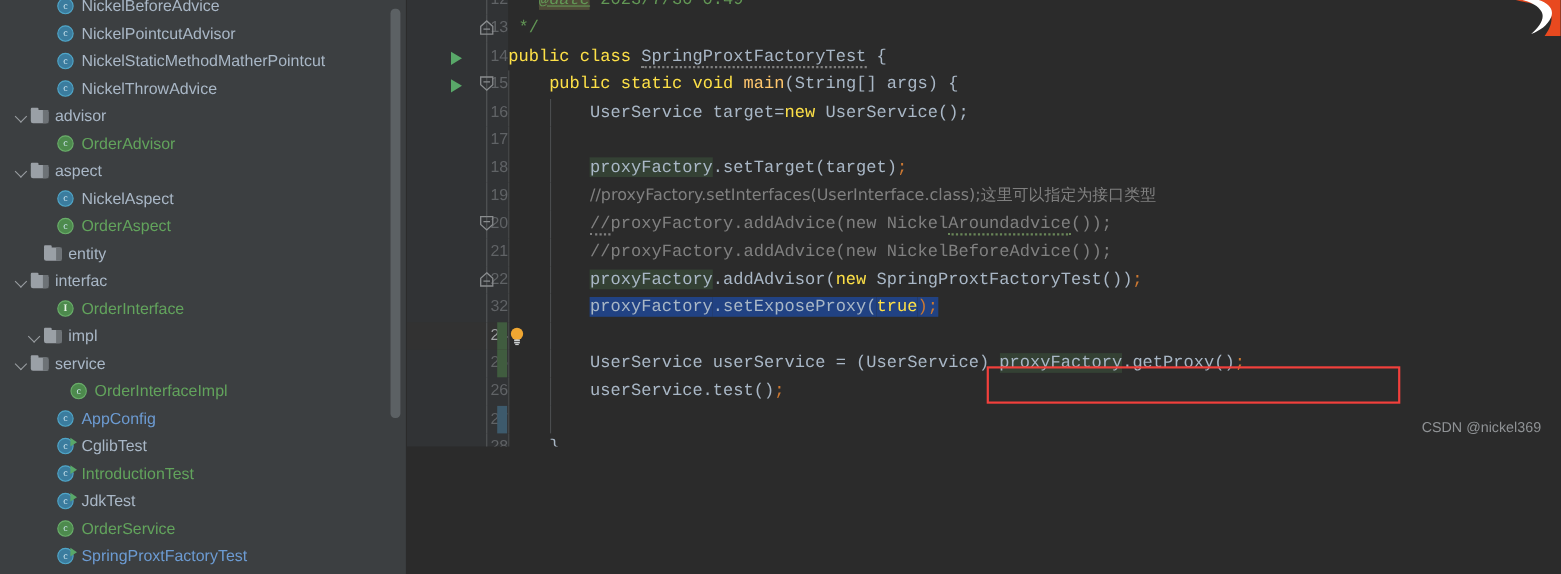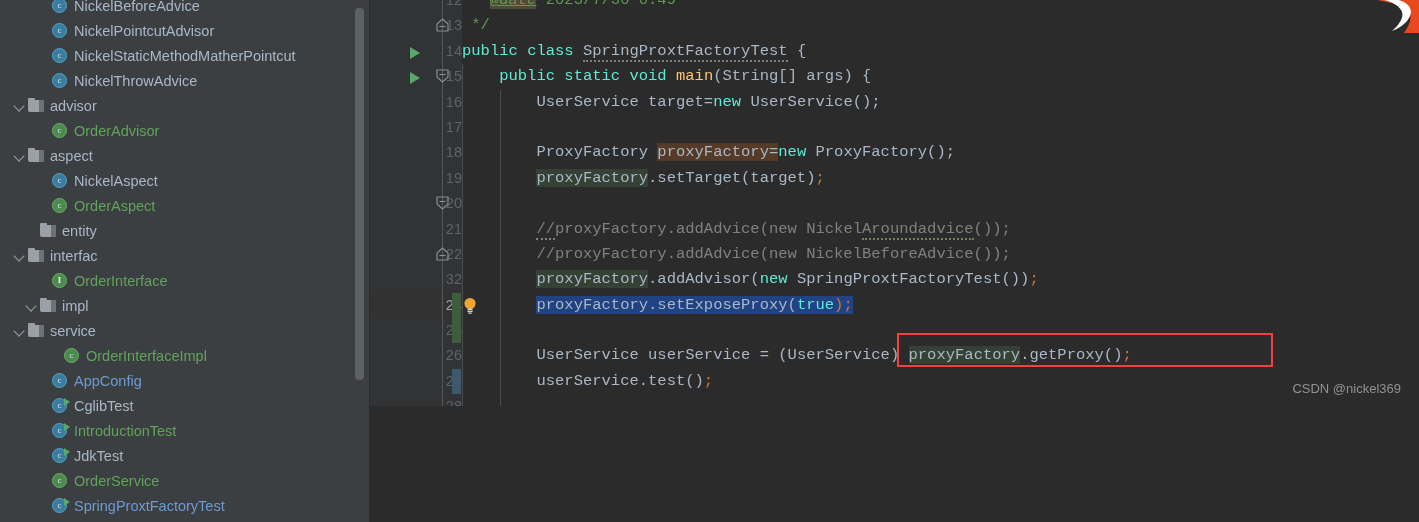--- a/index.html
+++ b/index.html
@@ -175,21 +175,21 @@
     width: 14px; height: 17px;
   }
 
   
   .indent {
     position: absolute; top: 0; width: 1px; height: 25.4px;
     background: #4a4c4e;
   }
 
   
-  .t-kw      { color: #5eead4; }
+  .t-kw      { color: #fde047; }
   .t-plain   { color: #a9b7c6; }
   .t-cls     { color: #a9b7c6; }
   .t-comment { color: #808080; }
   .t-doc     { color: #629755; }
   .t-doctag  { color: #629755; font-style: italic; text-decoration: underline; background: #4e4b38; }
   .t-semi    { color: #cc7832; }
   .t-mainfn  { color: #ffc66d; text-align: center; }
   .hl-read   { background: #344134; }
   .hl-write  { background: #553a28; }
   .sel       { background: #214283; }
@@ -562,25 +562,24 @@
         <div class="ln"><span class="t-doc"> */</span></div>
 
         <div class="ln"><span class="t-kw">public</span><span class="t-plain"> </span><span class="t-kw">class</span><span class="t-plain"> </span><span class="t-cls wavy-grey">SpringProxtFactoryTest</span><span class="t-plain"> {</span></div>
 
         <div class="ln"><div class="indent" style="left: 0px;"></div><span class="t-plain">    </span><span class="t-kw">public</span><span class="t-plain"> </span><span class="t-kw">static</span><span class="t-plain"> </span><span class="t-kw">void</span><span class="t-plain"> </span><span class="t-mainfn">main</span><span class="t-plain">(String[] args) {</span></div>
 
         <div class="ln"><div class="indent" style="left: 38px;"></div><div class="indent" style="left: 0px;"></div><span class="t-plain">        </span><span class="t-cls">UserService</span><span class="t-plain"> target=</span><span class="t-kw">new</span><span class="t-plain"> UserService();</span></div>
 
         <div class="ln"><div class="indent" style="left: 38px;"></div><div class="indent" style="left: 0px;"></div></div>
 
-        <div class="ln"><div class="indent" style="left: 38px;"></div><div class="indent" style="left: 0px;"></div><span class="t-plain">        </span><span class="t-cls">ProxyFactory</span><span class="t-plain"> </span><span class="t-plain hl-write">proxyFactory</span><span class="t-plain hl-write">=</span><span class="t-kw">new</span><span class="t-plain"> ProxyFactory();</span></div>
 
         <div class="ln"><div class="indent" style="left: 38px;"></div><div class="indent" style="left: 0px;"></div><span class="t-plain">        </span><span class="t-plain hl-read">proxyFactory</span><span class="t-plain">.setTarget(target)</span><span class="t-semi">;</span></div>
 
-        <div class="ln"><div class="indent" style="left: 38px;"></div><div class="indent" style="left: 0px;"></div><span class="t-plain">        </span></div>
+        <div class="ln"><div class="indent" style="left: 38px;"></div><div class="indent" style="left: 0px;"></div><span class="t-plain">        </span><span class="t-comment cn">//proxyFactory.setInterfaces(UserInterface.class);这里可以指定为接口类型</span></div>
 
         <div class="ln"><div class="indent" style="left: 38px;"></div><div class="indent" style="left: 0px;"></div><span class="t-plain">        </span><span class="t-comment wavy-grey">//</span><span class="t-comment">proxyFactory.addAdvice(new Nickel</span><span class="t-comment wavy">Aroundadvice</span><span class="t-comment">());</span></div>
 
         <div class="ln"><div class="indent" style="left: 38px;"></div><div class="indent" style="left: 0px;"></div><span class="t-plain">        </span><span class="t-comment">//proxyFactory.addAdvice(new NickelBeforeAdvice());</span></div>
 
         <div class="ln"><div class="indent" style="left: 38px;"></div><div class="indent" style="left: 0px;"></div><span class="t-plain">        </span><span class="t-plain hl-read">proxyFactory</span><span class="t-plain">.addAdvisor(</span><span class="t-kw">new</span><span class="t-plain"> SpringProxtFactoryTest())</span><span class="t-semi">;</span></div>
 
         <div class="ln"><div class="indent" style="left: 38px;"></div><div class="indent" style="left: 0px;"></div><div class="curline-bg" style="z-index: -1;"></div><span class="t-plain">        </span><span class="t-plain sel">proxyFactory</span><span class="t-plain sel">.setExposeProxy(</span><span class="t-kw sel">true</span><span class="t-semi sel">);</span></div>
 
         <div class="ln"><div class="indent" style="left: 38px;"></div><div class="indent" style="left: 0px;"></div></div>

